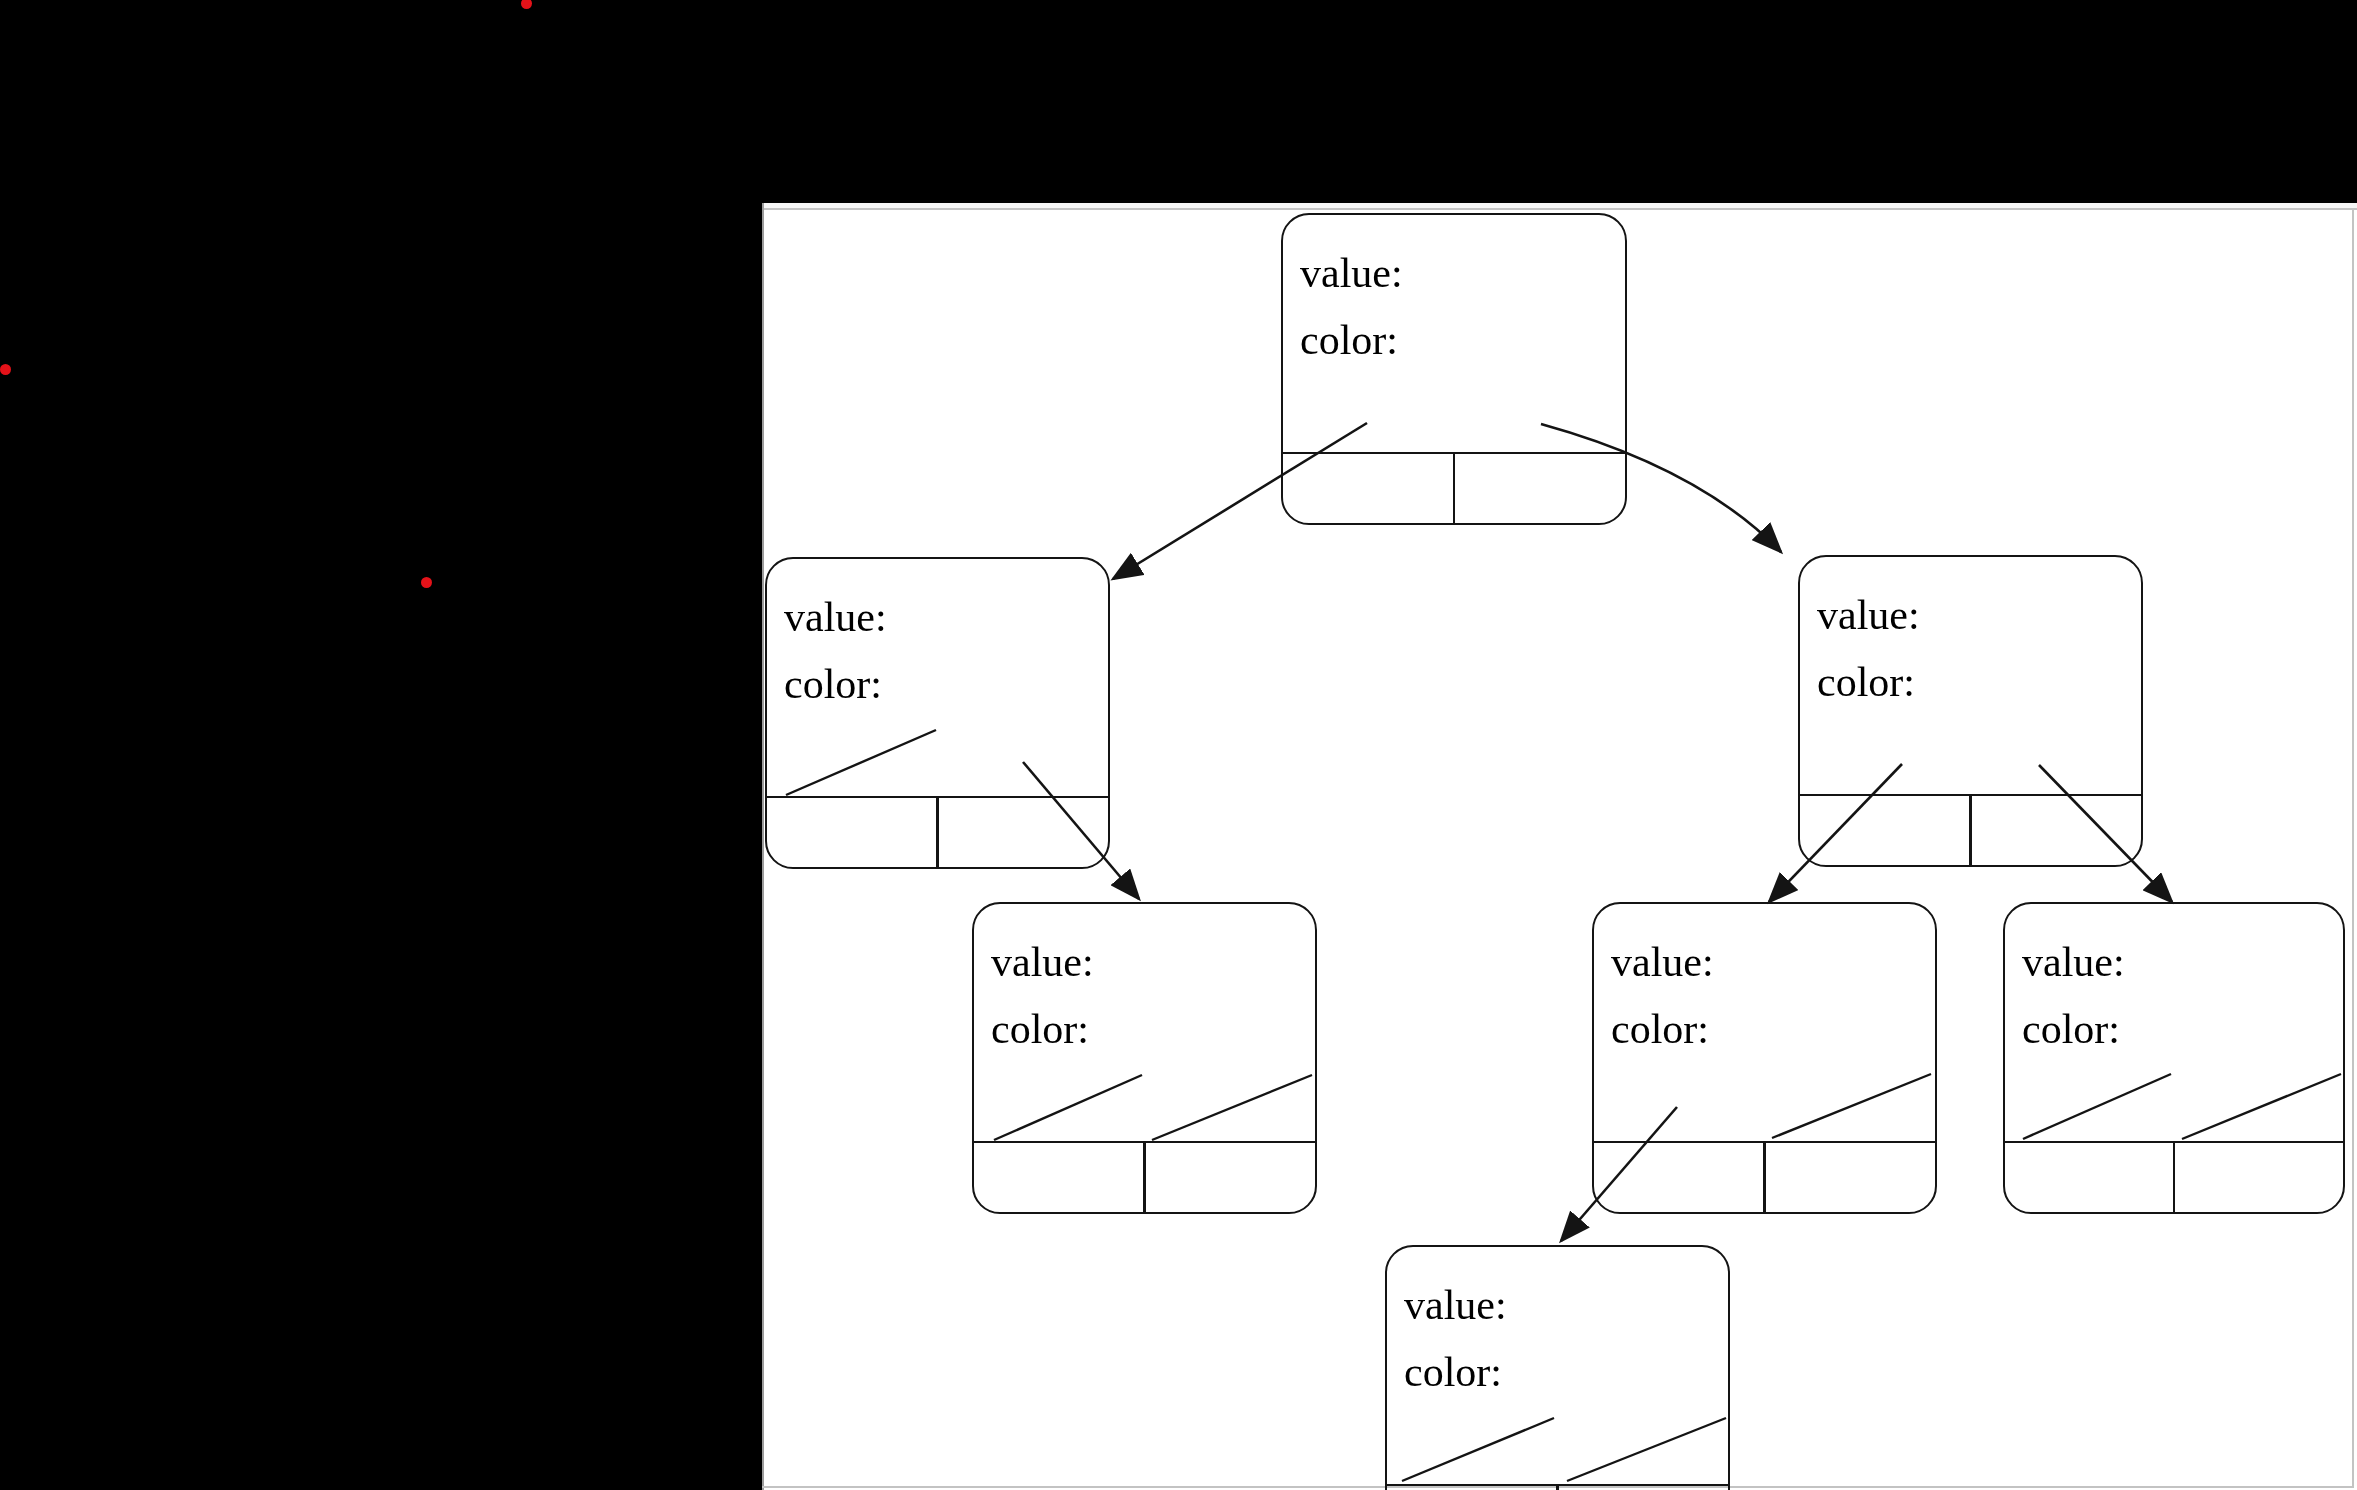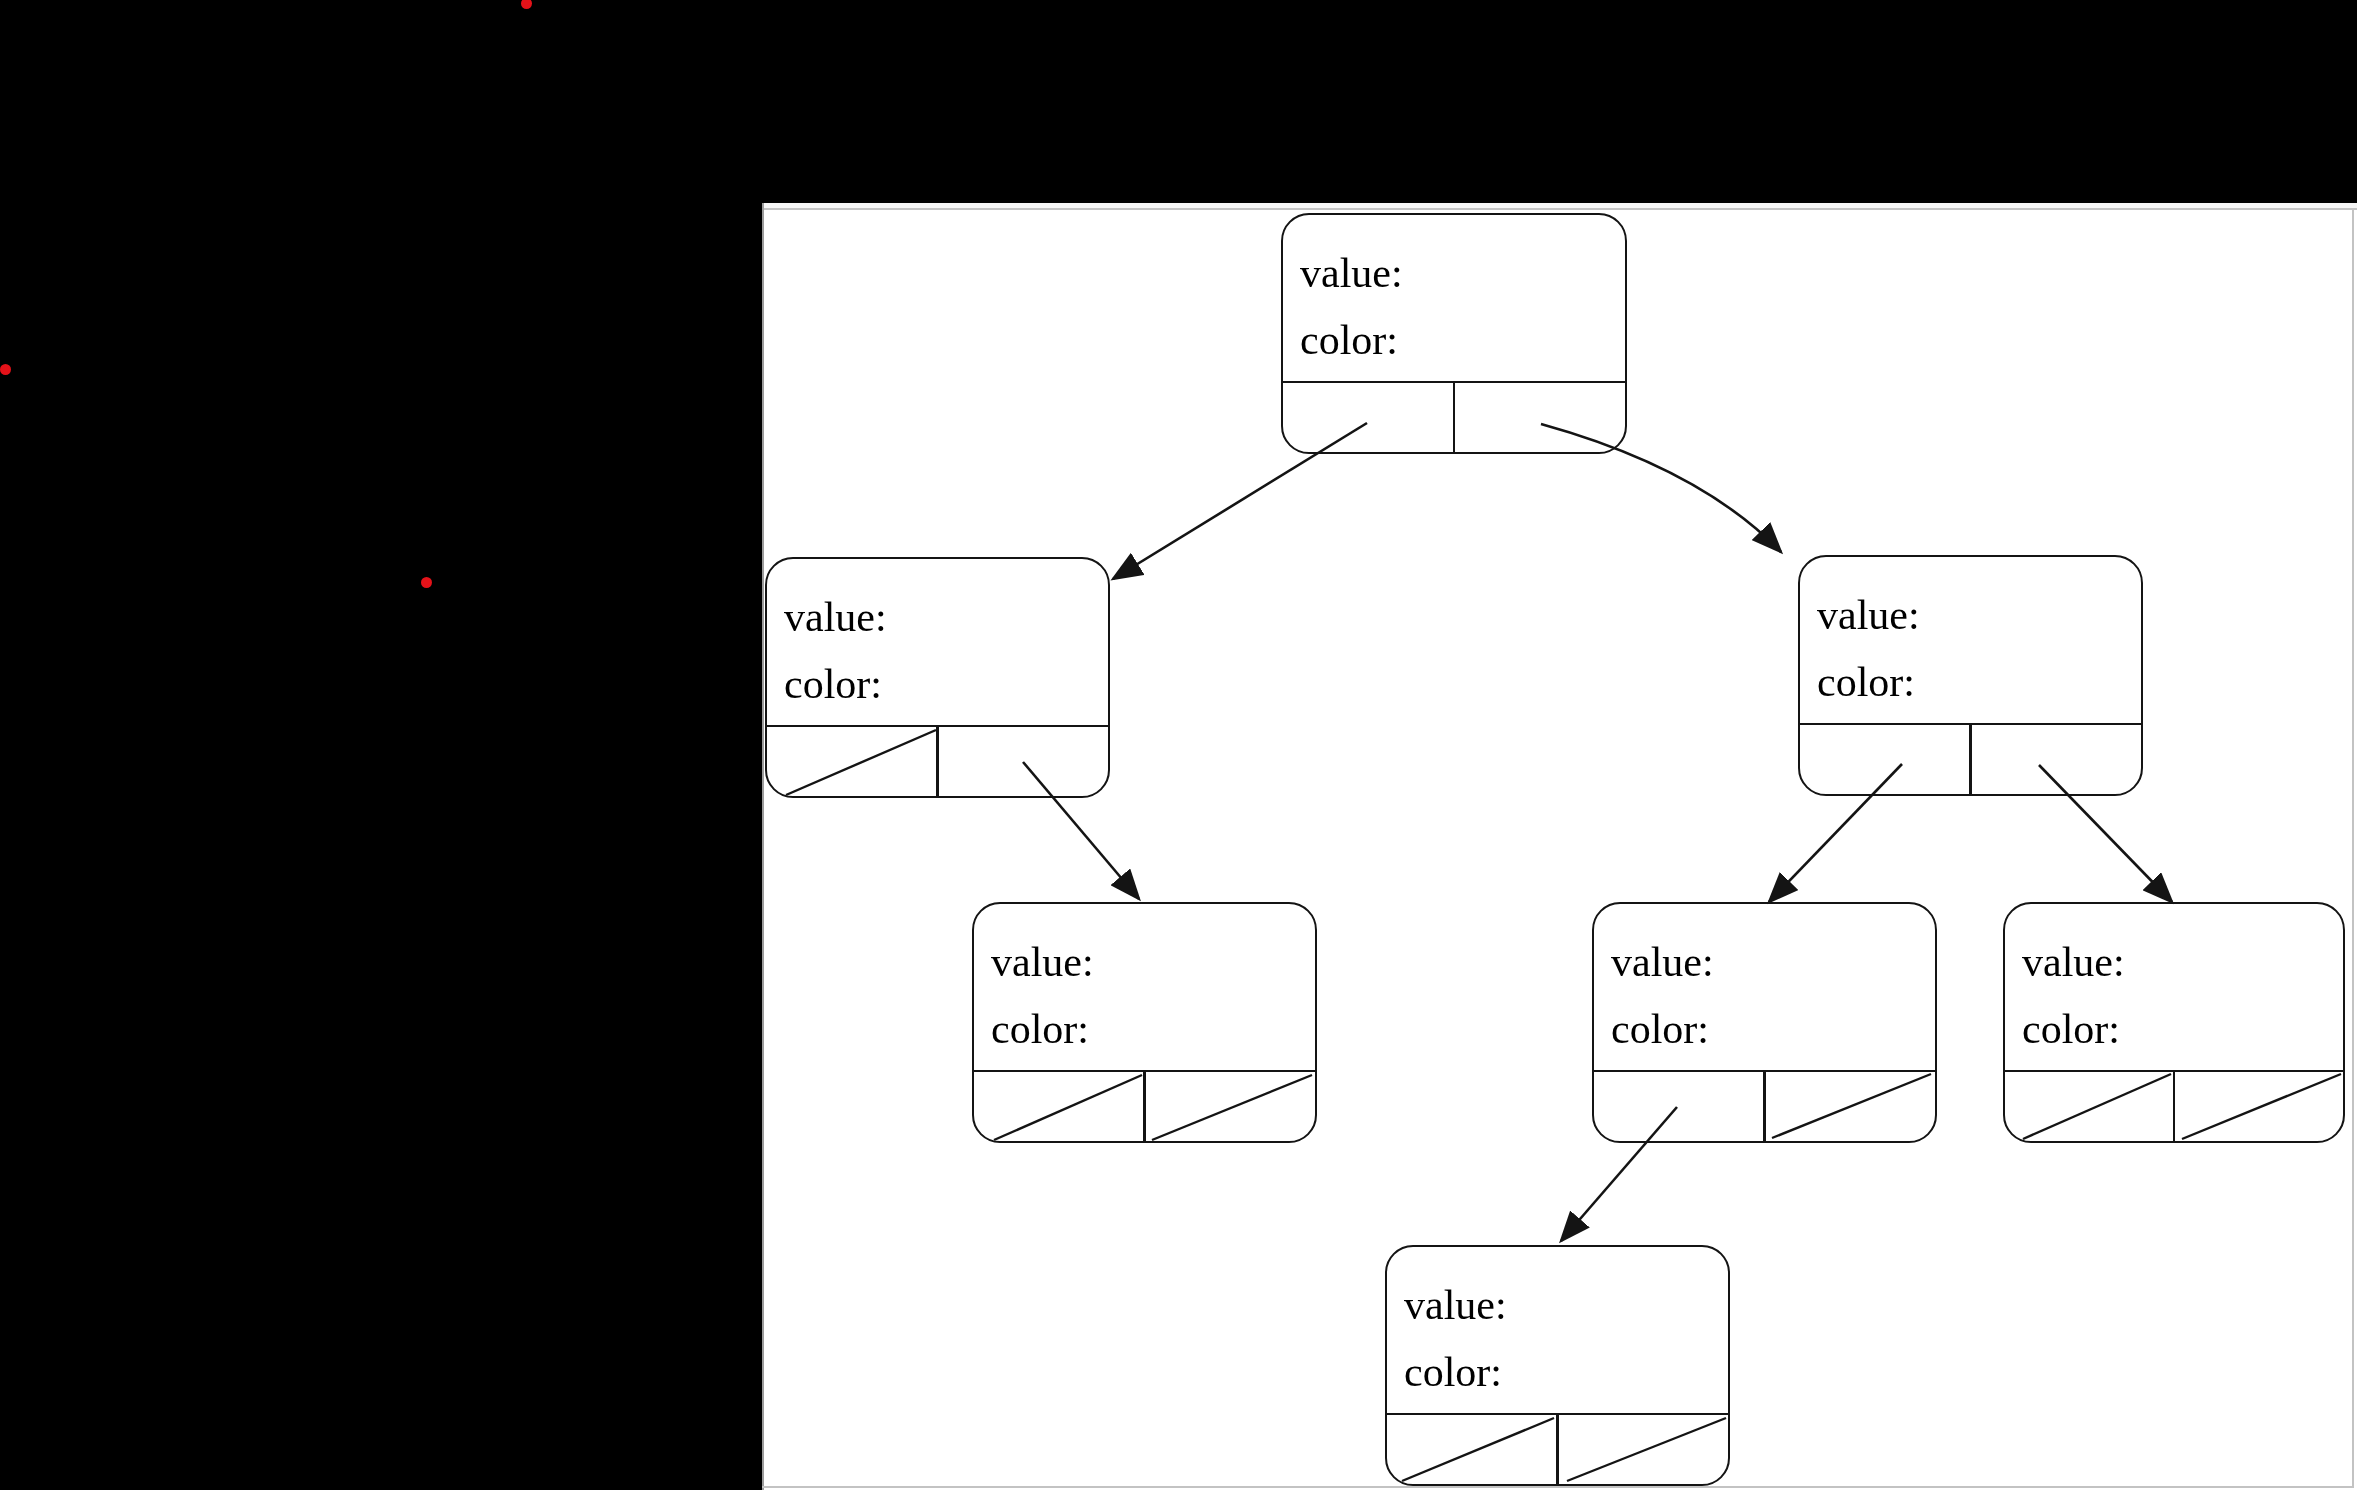--- a/index.html
+++ b/index.html
@@ -20,21 +20,21 @@
     position:absolute; left:0; top:0; right:0; height:5px;
     background:#f6f6f6; border-bottom:2px solid #c3c3c3;
   }
   .panel-left-line  { position:absolute; left:0;   top:0; bottom:0; width:2px;  background:#9c9c9c; }
   .panel-right-line { position:absolute; left:1590px; top:5px; bottom:2px; width:2px; background:#c3c3c3; }
   .panel-bottom-line{ position:absolute; left:0; right:3px; top:1283px; height:2px; background:#c3c3c3; }
 
   
   .node {
     position:absolute;
-    width:345px; height:241px;
+    width:345px; height:312px;
     box-sizing:border-box;
     border:2.6px solid #141414;
     border-radius:28px;
     background:transparent;
     overflow:hidden;
     color:#000;
   }
   .node-text { padding:25px 0 0 17px; }
   .node-text span {
     display:block;

